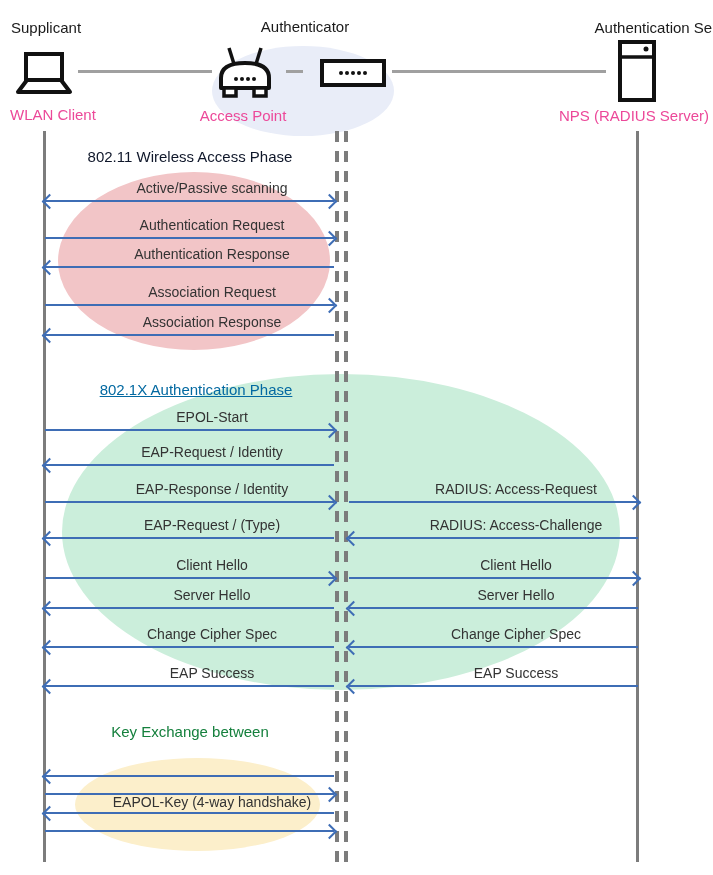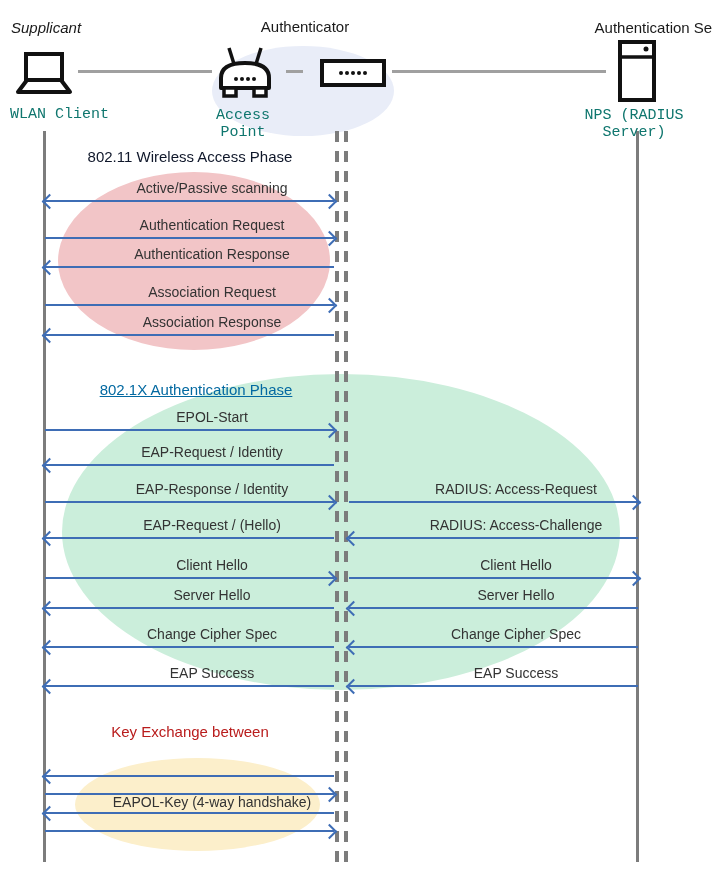--- a/index.html
+++ b/index.html
@@ -11,21 +11,21 @@
   
   .ellipse{position:absolute;border-radius:50%;z-index:1;}
   
   .lifeline{position:absolute;width:3px;background:var(--lifeline);z-index:2;}
   .lifeline-dashed{position:absolute;width:4px;z-index:2;
     background:repeating-linear-gradient(to bottom,#7c7c7c 0 11px,transparent 11px 20px);}
   
   .conn{position:absolute;height:3px;background:var(--conn);z-index:2;}
   
   .role{position:absolute;font-size:15px;color:#1a1a1a;z-index:3;}
-  .dev{position:absolute;font-size:15px;color:#0f766e;z-index:3;text-align:center;font-family:Liberation Mono, monospace;}
+  .dev{position:absolute;font-size:15px;color:#ec4899;z-index:3;text-align:center;}
   .icon{position:absolute;z-index:3;}
   
   .phase-title{position:absolute;font-size:15px;text-align:center;z-index:4;line-height:19px;}
   
   .msg{position:absolute;height:0;z-index:4;}
   .msg .lbl{position:absolute;left:0;right:0;bottom:4px;text-align:center;font-size:14px;color:#333;white-space:nowrap;padding-left:45px;}
   .msg .line{position:absolute;left:1px;right:1px;top:0;height:2px;background:var(--arrow);}
   .head{position:absolute;width:11px;height:11px;box-sizing:border-box;
     border-top:2.5px solid var(--arrow);border-right:2.5px solid var(--arrow);}
   .hr{right:0;top:-4.5px;transform:rotate(45deg);}
@@ -38,21 +38,21 @@
 
   <div class="ellipse" style="left:212px;top:46px;width:182px;height:90px;background:#e9edf8;"></div>
   <div class="ellipse" style="left:58px;top:172px;width:272px;height:178px;background:#f2c5c7;"></div>
   <div class="ellipse" style="left:62px;top:374px;width:558px;height:316px;background:#cbeedb;"></div>
   <div class="ellipse" style="left:75px;top:758px;width:245px;height:93px;background:#fcefcb;"></div>
 
   <div class="conn" style="left:78px;top:70px;width:134px;"></div>
   <div class="conn" style="left:286px;top:70px;width:17px;"></div>
   <div class="conn" style="left:392px;top:70px;width:214px;"></div>
 
-  <div class="role" style="left:11px;top:19px;font-style:italic;">Supplicant</div>
+  <div class="role" style="left:11px;top:19px;">Supplicant</div>
   <div class="role" style="left:240px;top:18px;width:130px;text-align:center;">Authenticator</div>
   <div class="role" style="left:560px;top:19px;width:146px;text-align:right;margin-left:32px;">Authentication Server</div>
 
   <div class="icon" style="left:10px;top:52px;">
     <svg width="68" height="44" viewBox="0 0 68 44">
       <rect x="16" y="2" width="36" height="26" fill="#fff" stroke="#111" stroke-width="4"></rect>
       <path d="M8 40 L17 28 H51 L60 40 Z" fill="#fff" stroke="#111" stroke-width="4" stroke-linejoin="round"></path>
     </svg>
   </div>
   <div class="icon" style="left:214px;top:46px;">
@@ -90,21 +90,21 @@
   <div class="dev" style="left:193px;top:107px;width:100px;">Access Point</div>
   <div class="dev" style="left:554px;top:107px;width:160px;">NPS (RADIUS Server)</div>
 
   <div class="lifeline" style="left:43px;top:131px;height:731px;"></div>
   <div class="lifeline-dashed" style="left:335px;top:131px;height:731px;"></div>
   <div class="lifeline-dashed" style="left:344px;top:131px;height:731px;"></div>
   <div class="lifeline" style="left:636px;top:131px;height:731px;"></div>
 
   <div class="phase-title" style="left:85px;top:147px;width:210px;color:#0f172a;">802.11 Wireless Access Phase</div>
   <div class="phase-title" style="left:91px;top:380px;width:210px;color:#0369a1;text-decoration:underline;">802.1X Authentication Phase</div>
-  <div class="phase-title" style="left:85px;top:722px;width:210px;color:#b91c1c;">
+  <div class="phase-title" style="left:85px;top:722px;width:210px;color:#15803d;">
     <div>Key Exchange between</div>
   </div>
 
   <div class="msg" style="left:44px;top:200px;width:291px;">
     <div class="lbl">Active/Passive scanning</div>
     <div class="line"></div>
     <span class="head hl"></span>
     <span class="head hr"></span>
   </div>
   <div class="msg" style="left:44px;top:237px;width:291px;">
@@ -136,21 +136,21 @@
     <div class="lbl">EAP-Request / Identity</div>
     <div class="line"></div>
     <span class="head hl"></span>
   </div>
   <div class="msg" style="left:44px;top:501px;width:291px;">
     <div class="lbl">EAP-Response / Identity</div>
     <div class="line"></div>
     <span class="head hr"></span>
   </div>
   <div class="msg" style="left:44px;top:537px;width:291px;">
-    <div class="lbl">EAP-Request / (Hello)</div>
+    <div class="lbl">EAP-Request / (Type)</div>
     <div class="line"></div>
     <span class="head hl"></span>
   </div>
   <div class="msg" style="left:44px;top:577px;width:291px;">
     <div class="lbl">Client Hello</div>
     <div class="line"></div>
     <span class="head hr"></span>
   </div>
   <div class="msg" style="left:44px;top:607px;width:291px;">
     <div class="lbl">Server Hello</div>

